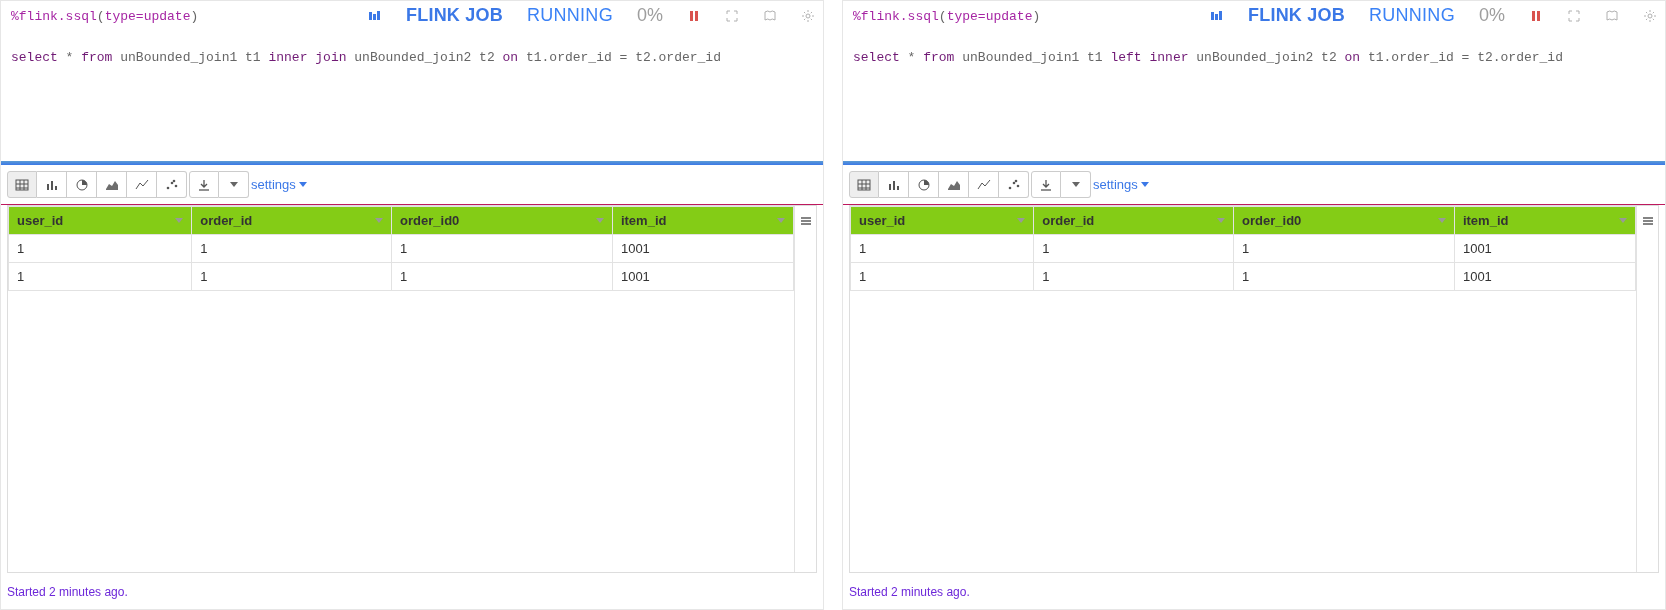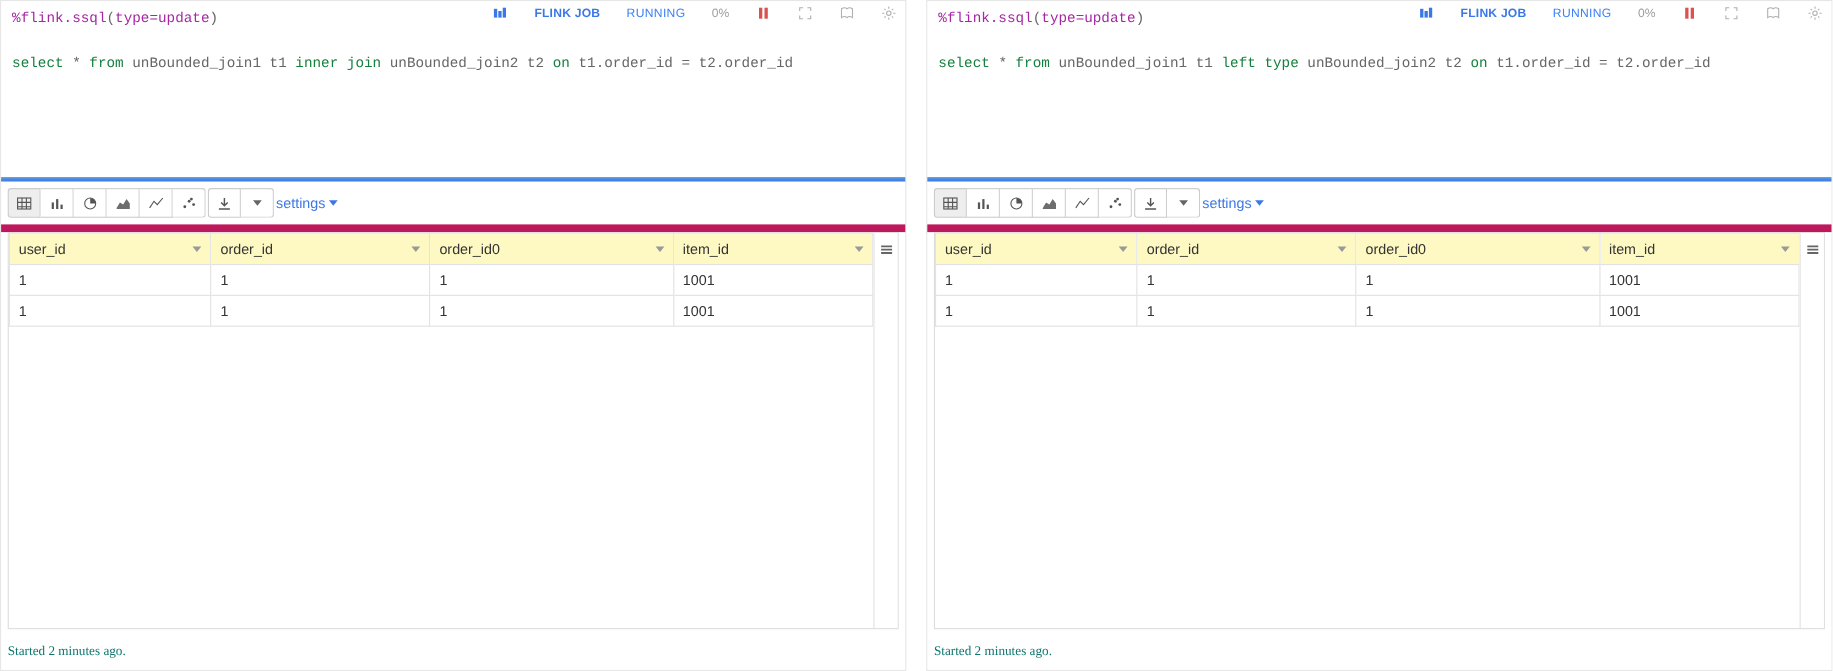--- a/index.html
+++ b/index.html
@@ -26,52 +26,52 @@
     padding: 6px 10px 10px 10px;
     font-family: "SFMono-Regular", Consolas, "Liberation Mono", Menlo, monospace;
     font-size: 13px;
     line-height: 1.6;
     color: #444;
     height: 160px;
     overflow: hidden;
   }
   .code-line { white-space: pre; }
   .tk-dir   { color: #a626a4; }   
-  .tk-key   { color: #15803d; }
+  .tk-key   { color: #701a75; }
   .tk-paren { color: #666; }
   .tk-text  { color: #666; }
   .blank-line { height: 20px; }
 
   .topright {
     position: absolute;
     top: 4px; right: 8px;
     display: flex;
     align-items: center;
     gap: 24px;
-    font-size: 11px;
+    font-size: 18px;
     color: #888;
   }
   .flinkjob { color: #3b78e7; font-weight: 600; letter-spacing: .2px;}
   .flinkjob-icon { color:#3b78e7; }
   .running { color: #3b82f6; letter-spacing: .3px;}
   .pct { color: #9e9e9e; }
   .tb-icon { color: #b0b0b0; cursor: pointer; }
   .tb-icon.red { color: #d9534f; }
 
   .divider {
     height: 4px;
     background: linear-gradient(#5b9bd5,#3b78e7);
   }
 
   .toolbar {
     display: flex;
     align-items: center;
     gap: 2px;
     padding: 6px 8px 6px 6px;
-    border-bottom: 7px solid #be185d;
+    border-bottom: 1px solid #be185d;
   }
   .btn-group { display: flex; }
   .btn {
     border: 1px solid #ccc;
     background: #fff;
     height: 27px;
     min-width: 30px;
     display: flex; align-items: center; justify-content: center;
     font-size: 13px;
     color: #555;
@@ -105,41 +105,40 @@
     border-collapse: collapse;
     font-size: 13px;
   }
   table.data th, table.data td {
     border: 1px solid #e2e2e2;
     padding: 6px 8px;
     text-align: left;
     font-weight: 400;
   }
   table.data th {
-    background: #fef9c3;
-    font-weight: 400;
+    background: #84cc16;
+    font-weight: 700;
     position: relative;
   }
   .col-caret {
     position:absolute; right:8px; top:50%; transform:translateY(-3px);
     width:0;height:0;border-left:4px solid transparent;border-right:4px solid transparent;border-top:5px solid #999;
   }
   .table-side {
     width:22px; border-left:1px solid #e2e2e2;
     display:flex; align-items:flex-start; justify-content:center;
     padding-top:8px;
     color:#666;
     background:#fff;
   }
 
   .footer {
     font-size: 12px;
-    color: #0f766e;
+    color: #6d28d9;
     padding: 6px 8px 10px 6px;
-    font-family: Liberation Serif, serif;
   }
 
   
   svg.ic { width:14px; height:14px; display:block; }
 </style>
 </head>
 <body>
 
 <div class="pane">
     <div class="topright">
@@ -309,21 +308,21 @@
     <span class="tb-icon">
         <svg class="ic" viewBox="0 0 14 14">
           <circle cx="7" cy="7" r="2" fill="none" stroke="currentColor"></circle>
           <path d="M7 1 L7 3 M7 11 L7 13 M1 7 L3 7 M11 7 L13 7 M3 3 L4.2 4.2 M9.8 9.8 L11 11 M11 3 L9.8 4.2 M4.2 9.8 L3 11" stroke="currentColor"></path>
         </svg>
       </span>
   </div>
     <div class="code-area">
       <div class="code-line"><span class="tk-dir">%flink.ssql</span><span class="tk-paren">(</span><span class="tk-dir">type=update</span><span class="tk-paren">)</span></div>
       <div class="blank-line"></div>
-      <div class="code-line"><span class="tk-key">select</span><span class="tk-text"> * </span><span class="tk-key">from</span><span class="tk-text"> unBounded_join1 t1 </span><span class="tk-key">left type</span><span class="tk-text"> unBounded_join2 t2 </span><span class="tk-key">on</span><span class="tk-text"> t1.order_id = t2.order_id</span></div>
+      <div class="code-line"><span class="tk-key">select</span><span class="tk-text"> * </span><span class="tk-key">from</span><span class="tk-text"> unBounded_join1 t1 </span><span class="tk-key">left inner</span><span class="tk-text"> unBounded_join2 t2 </span><span class="tk-key">on</span><span class="tk-text"> t1.order_id = t2.order_id</span></div>
     </div>
     <div class="divider"></div>
     <div class="toolbar">
       <div class="btn-group">
         <div class="btn active">
           <svg class="ic" viewBox="0 0 14 14">
             <rect x="1" y="2" width="12" height="10" fill="none" stroke="currentColor"></rect>
             <line x1="1" y1="6" x2="13" y2="6" stroke="currentColor"></line>
             <line x1="1" y1="10" x2="13" y2="10" stroke="currentColor"></line>
             <line x1="5" y1="2" x2="5" y2="12" stroke="currentColor"></line>

